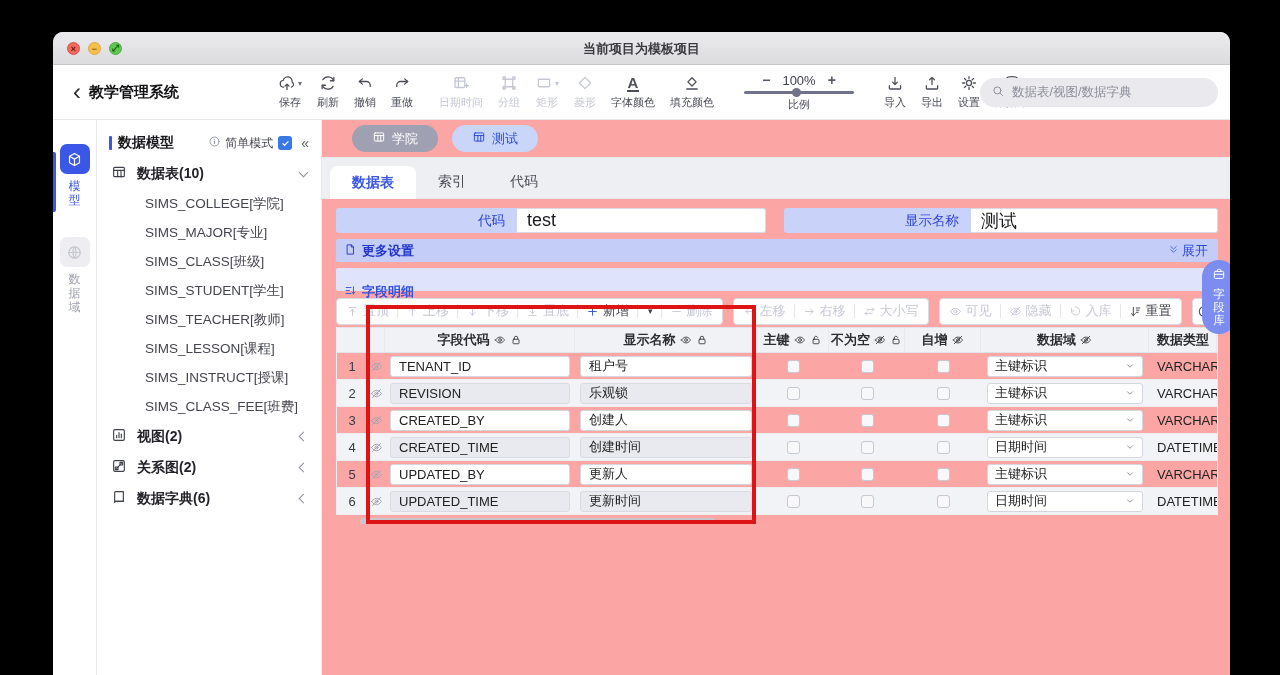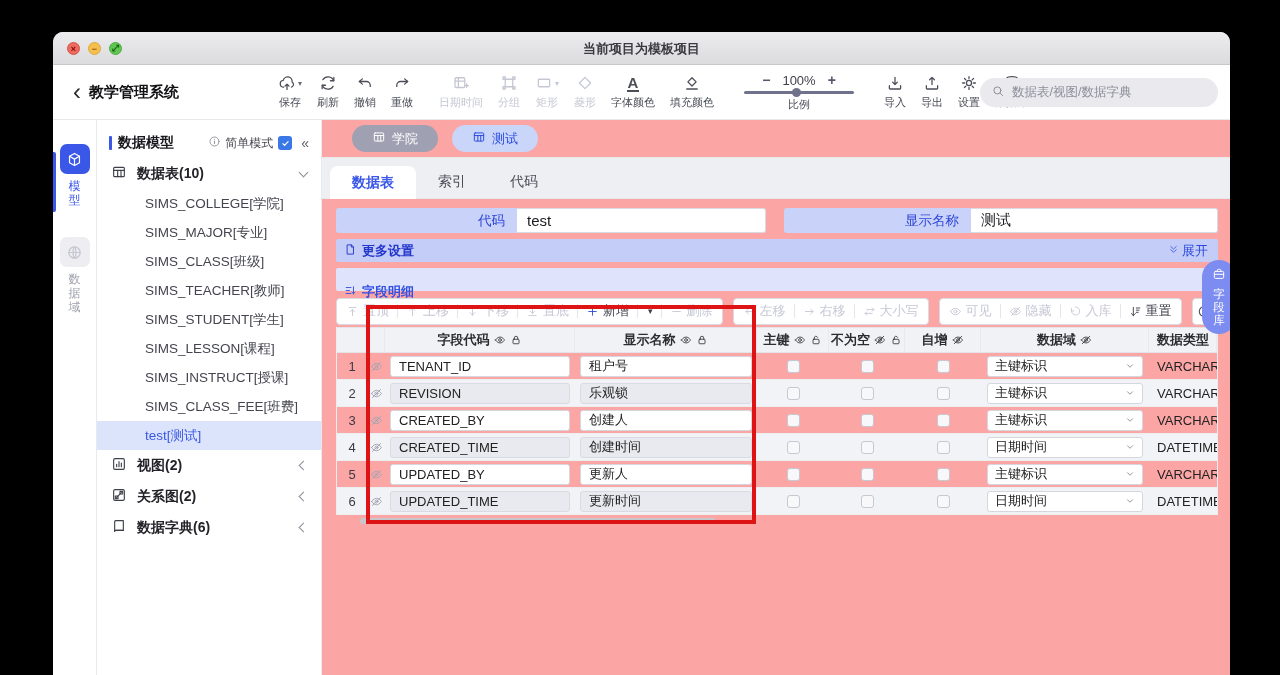--- a/index.html
+++ b/index.html
@@ -98,21 +98,21 @@
     align-items:flex-end; padding-left:8px; }
   .tab { font-size:14px; color:#4c4d57; padding:8px 22px; height:33px; display:flex; align-items:center; cursor:pointer; }
   .tab.active { background:#fff; color:#3a57e8; font-weight:bold; border-radius:8px 8px 0 0; margin-bottom:-1px; }
   .content { padding:9px 12px 0 14px; }
 
   .formrow { display:flex; height:25px; margin-bottom:6px; }
   .fgroup { display:flex; height:25px; }
   .flabel { background:#c9d2f8; color:#2e46d8; font-size:13.5px; display:flex; align-items:center;
     justify-content:flex-end; padding-right:12px; border-radius:3px 0 0 3px; }
   .finput { background:#fff; border:1px solid #d9dbe3; border-left:none; border-radius:0 3px 3px 0;
-    display:flex; align-items:center; padding-left:10px; font-size:15px; color:#1a1a1f; cursor:text; }
+    display:flex; align-items:center; padding-left:10px; font-size:18px; color:#1a1a1f; cursor:text; }
   .g1 .flabel { width:181px; } .g1 .finput { width:249px; }
   .g2 { margin-left:18px; } .g2 .flabel { width:187px; } .g2 .finput { width:247px; }
 
   .bar { height:23px; border-radius:2px; display:flex; align-items:center; padding:0 10px 0 8px; margin-bottom:6px; }
   .bar-strong { background:#c3cdf8; }
   .bar-light { background:#dfe4fc; }
   .bar .bico svg { width:13px; height:13px; }
   .bar-strong .bico, .bar-strong .btxt { color:#2336cc; }
   .bar-light .bico, .bar-light .btxt { color:#3350e2;margin-top:24px; }
   .btxt { font-size:13px; margin-left:5px; font-weight:bold; }
@@ -400,26 +400,25 @@
               <span><svg viewBox="0 0 24 24" fill="none" stroke="currentColor" stroke-width="1.7" stroke-linecap="round" stroke-linejoin="round">
                   <rect x="4" y="5" width="16" height="14" rx="1.5"></rect>
                   <path d="M4 9.5h16M10 9.5V19M15 9.5V19"></path>
                 </svg></span>
               <span class="tree-sec-label">数据表(10)</span>
               <span class="chev down"></span>
             </div>
             <div class="tree-item">SIMS_COLLEGE[学院]</div>
             <div class="tree-item">SIMS_MAJOR[专业]</div>
             <div class="tree-item">SIMS_CLASS[班级]</div>
+            <div class="tree-item">SIMS_STUDENT[学生]</div>
             <div class="tree-item">SIMS_TEACHER[教师]</div>
-            <div class="tree-item">SIMS_STUDENT[学生]</div>
             <div class="tree-item">SIMS_LESSON[课程]</div>
             <div class="tree-item">SIMS_INSTRUCT[授课]</div>
             <div class="tree-item">SIMS_CLASS_FEE[班费]</div>
-            <div class="tree-item selected">test[测试]</div>
             <div class="tree-section">
               <span><svg viewBox="0 0 24 24" fill="none" stroke="currentColor" stroke-width="1.7" stroke-linecap="round" stroke-linejoin="round">
                   <rect x="4" y="4" width="16" height="16" rx="2"></rect>
                   <path d="M8.5 16v-3.5M12 16V8.5M15.5 16v-5.5"></path>
                 </svg></span>
               <span class="tree-sec-label">视图(2)</span>
               <span class="chev left"></span>
             </div>
             <div class="tree-section">
               <span><svg viewBox="0 0 24 24" fill="none" stroke="currentColor" stroke-width="1.7" stroke-linecap="round" stroke-linejoin="round">

